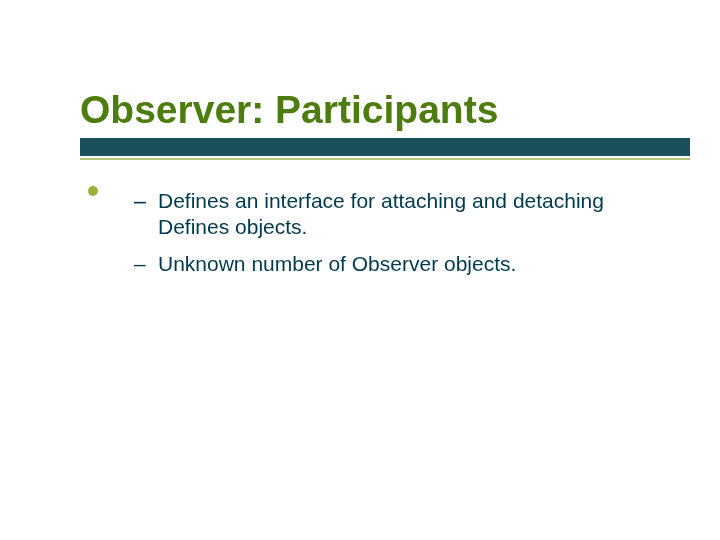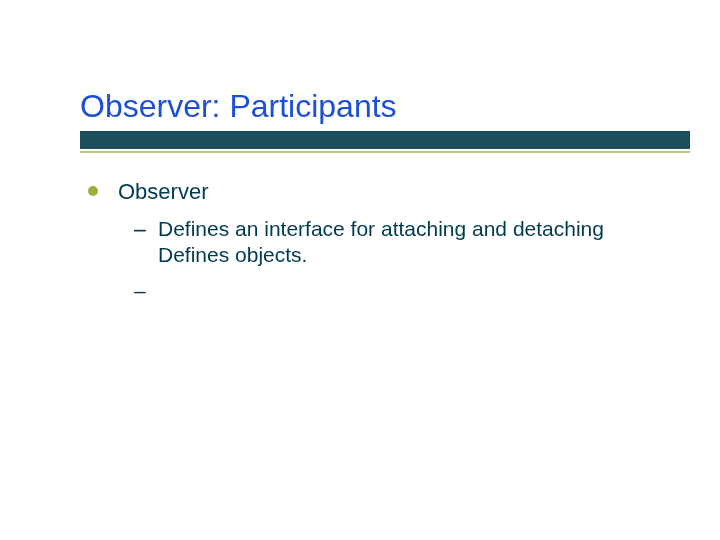--- a/index.html
+++ b/index.html
@@ -18,23 +18,23 @@
     height: 540px;
     box-sizing: border-box;
   }
   .title-block {
     position: absolute;
     left: 80px;
     top: 88px;
     right: 30px;
   }
   .title {
-    font-size: 32px;
-    font-weight: normal;
-    color: #1d4ed8;
+    font-size: 39px;
+    font-weight: bold;
+    color: #4d7c0f;
     margin: 0 0 6px 0;
   }
   .rule-dark {
     height: 18px;
     background: #1a4f5b;
     width: 610px;
   }
   .rule-light {
     height: 2px;
     margin-top: 2px;
@@ -86,29 +86,29 @@
   <div class="title-block">
     <h1 class="title">Observer: Participants</h1>
     <div class="rule-dark"></div>
     <div class="rule-light"></div>
   </div>
 
   <div class="body">
 
     <div class="l1">
       <span class="bullet-disc"></span>
-      <span>Observer</span>
     </div>
     <div class="l2">
       <span class="dash">–</span>
     </div>
 
     <div class="l2">
       <span class="dash">–</span>
       <span>Defines an interface for attaching and detaching Defines objects.</span>
     </div>
     <div class="l2">
       <span class="dash">–</span>
+      <span>Unknown number of Observer objects.</span>
     </div>
 
   </div>
 
 </div>
 
 </body></html>

